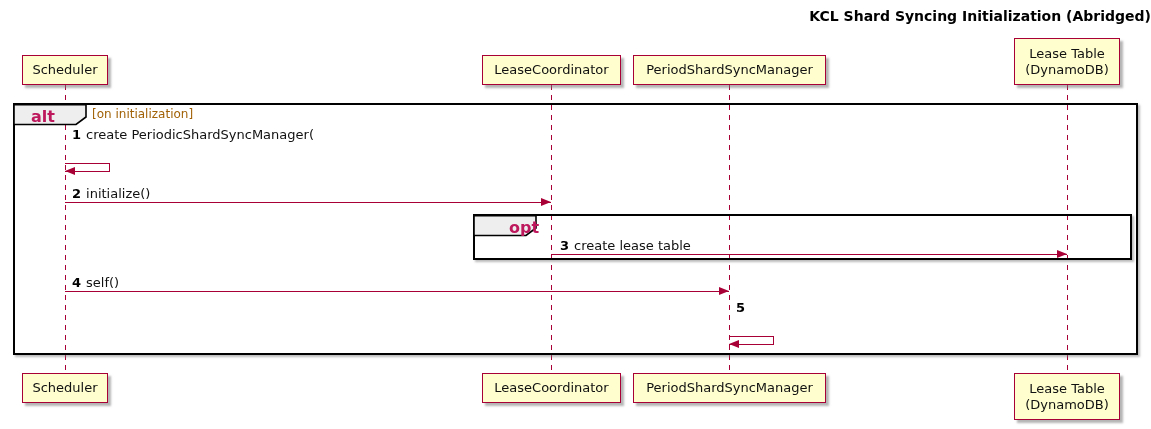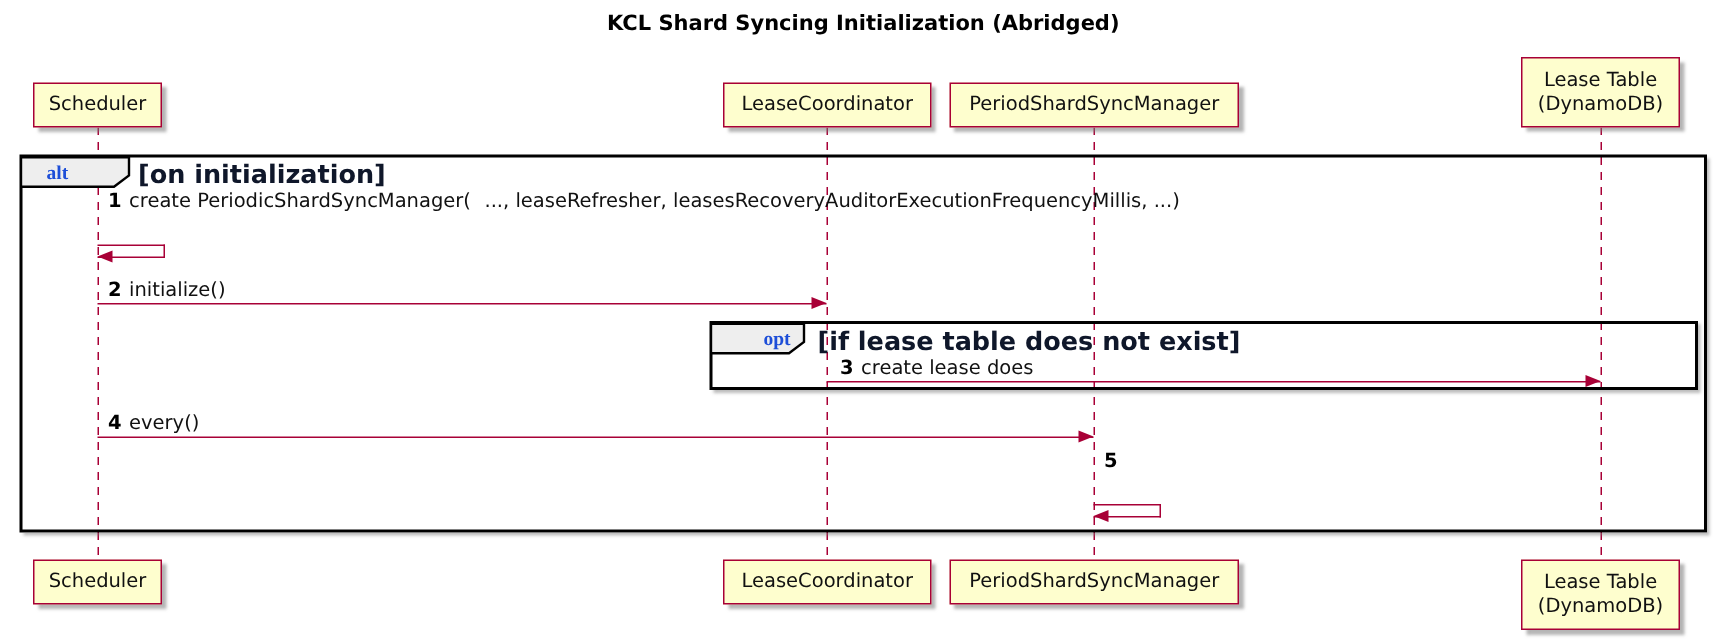--- a/index.html
+++ b/index.html
@@ -6,48 +6,48 @@
   .canvas {
     position:relative;
     width:1151px; height:429px;
     font-family:"DejaVu Sans","Liberation Sans",sans-serif;
     color:#000;
     overflow:hidden;
     background:#ffffff;
   }
   .title {
     position:absolute; left:0; right:0; top:8px;
-    text-align:center; font-size:14px; font-weight:700; color:#000;
+    text-align:right; font-size:14px; font-weight:700; color:#000;
   }
   .participant {
     position:absolute; box-sizing:border-box;
     background:#FEFECE; border:1.6px solid #A80036;
     box-shadow:3px 3px 2px rgba(120,120,120,0.55);
     display:flex; flex-direction:column; align-items:center; justify-content:center;
     font-size:13px; line-height:16px; text-align:center; color:#111; z-index:4;
   }
   .lifeline {
     position:absolute; width:1px; z-index:1;
     background:repeating-linear-gradient(to bottom,#A80036 0 5px,transparent 5px 10px);
   }
   .frame {
     position:absolute; box-sizing:border-box;
     border:2px solid #000; background:transparent;
     box-shadow:2px 2px 2px rgba(120,120,120,0.5);
     z-index:2;
   }
   .pent { position:absolute; z-index:3; }
-  .keyword { position:absolute; z-index:4; font-size:13px; font-weight:700; color:#1d4ed8;font-family:Liberation Serif, serif; }
-  .guard   { position:absolute; z-index:4; font-size:17px; font-weight:700; color:#0f172a; white-space:nowrap; }
+  .keyword { position:absolute; z-index:4; font-size:16px; font-weight:700; color:#be185d; }
+  .guard   { position:absolute; z-index:4; font-size:12px; font-weight:400; color:#a16207; white-space:nowrap; }
   .msg {
     position:absolute; z-index:5; display:flex; align-items:center; gap:5px;
     font-size:13px; color:#111; white-space:nowrap;
   }
   .msg .num { font-weight:700; color:#000; }
-  .msg .lines { display:flex; line-height:14px; }
+  .msg .lines { display:flex; flex-direction:column; line-height:14px; }
   .msg .l2 { padding-left:9px; }
   .mline { position:absolute; height:1.2px; background:#A80036; z-index:5; }
   .selfloop {
     position:absolute; z-index:5; box-sizing:border-box;
     border-top:1.2px solid #A80036; border-right:1.2px solid #A80036; border-bottom:1.2px solid #A80036;
   }
   .ah { position:absolute; width:0; height:0; z-index:6; }
   .ah.right { border-top:4.5px solid transparent; border-bottom:4.5px solid transparent; border-left:10px solid #A80036; }
   .ah.left  { border-top:4.5px solid transparent; border-bottom:4.5px solid transparent; border-right:10px solid #A80036; }
 </style>
@@ -95,50 +95,48 @@
   <svg class="pent" style="left:14px;top:104px" width="74" height="22">
     <polygon points="0,0.8 72,0.8 72,13 62,20.5 0,20.5" fill="#EEEEEE" stroke="#000000" stroke-width="1.6"></polygon>
   </svg>
   <span class="keyword" style="left:31px;top:107px">alt</span>
   <span class="guard" style="left:92px;top:107px">[on initialization]</span>
 
   <div class="msg" style="left:72px;top:127px">
     <span class="num">1</span>
     <span class="lines">
       <span>create PeriodicShardSyncManager(</span>
-      <span class="l2">..., leaseRefresher, leasesRecoveryAuditorExecutionFrequencyMillis, ...)</span>
     </span>
   </div>
   <div class="selfloop" style="left:65px;top:163px;width:45px;height:9px"></div>
   <div class="ah left" style="left:65px;top:167px"></div>
 
   <div class="msg" style="left:72px;top:186px">
     <span class="num">2</span>
     <span>initialize()</span>
   </div>
   <div class="mline" style="left:65px;top:202px;width:486px"></div>
   <div class="ah right" style="left:541px;top:198px"></div>
 
   <div class="frame" style="left:473px;top:214px;width:659px;height:46px"></div>
   <svg class="pent" style="left:474px;top:215px" width="64" height="22">
     <polygon points="0,0.8 62,0.8 62,13 52,20.5 0,20.5" fill="#EEEEEE" stroke="#000000" stroke-width="1.6"></polygon>
   </svg>
   <span class="keyword" style="left:509px;top:218px">opt</span>
-  <span class="guard" style="left:545px;top:218px">[if lease table does not exist]</span>
 
   <div class="msg" style="left:560px;top:238px">
     <span class="num">3</span>
-    <span>create lease does</span>
+    <span>create lease table</span>
   </div>
   <div class="mline" style="left:551px;top:254px;width:516px"></div>
   <div class="ah right" style="left:1057px;top:250px"></div>
 
   <div class="msg" style="left:72px;top:275px">
     <span class="num">4</span>
-    <span>every()</span>
+    <span>self()</span>
   </div>
   <div class="mline" style="left:65px;top:291px;width:664px"></div>
   <div class="ah right" style="left:719px;top:287px"></div>
 
   <div class="msg" style="left:736px;top:300px">
     <span class="num">5</span>
     <span class="lines">
     </span>
   </div>
   <div class="selfloop" style="left:729px;top:336px;width:45px;height:9px"></div>

